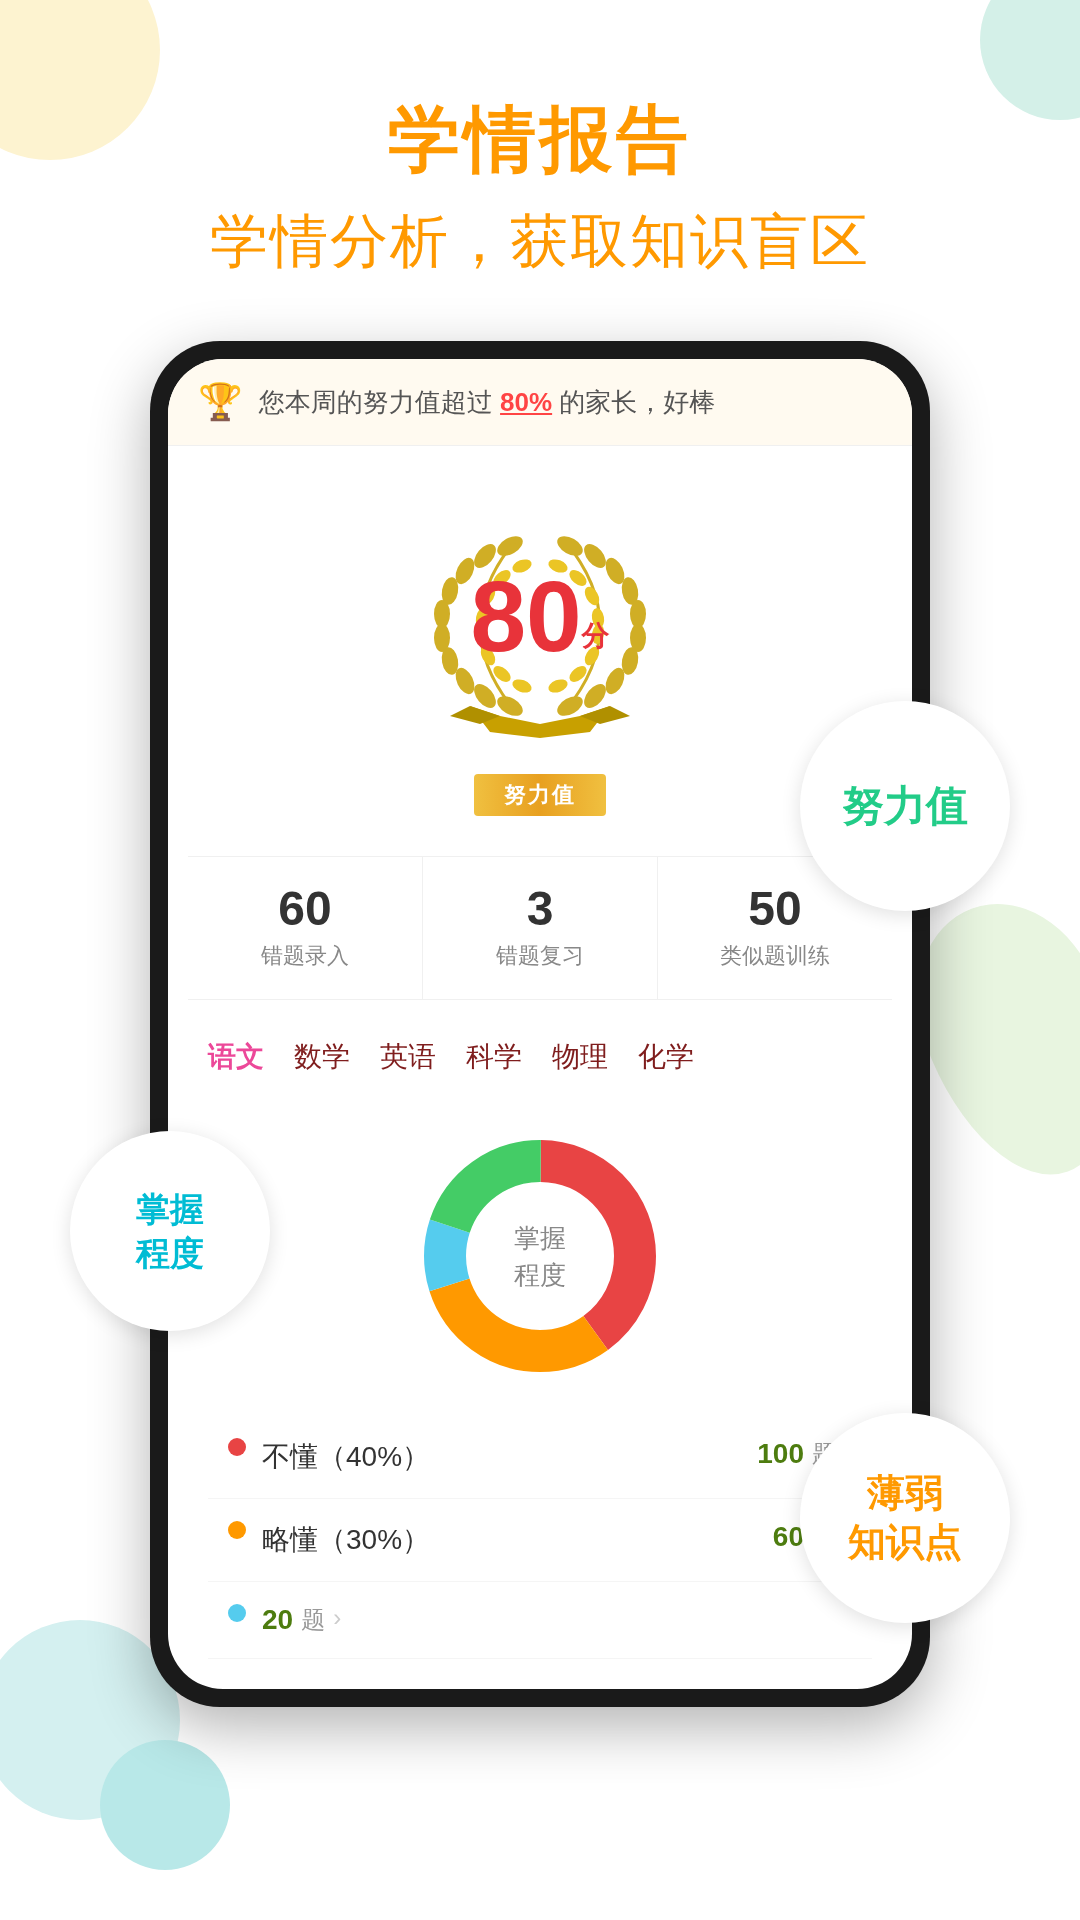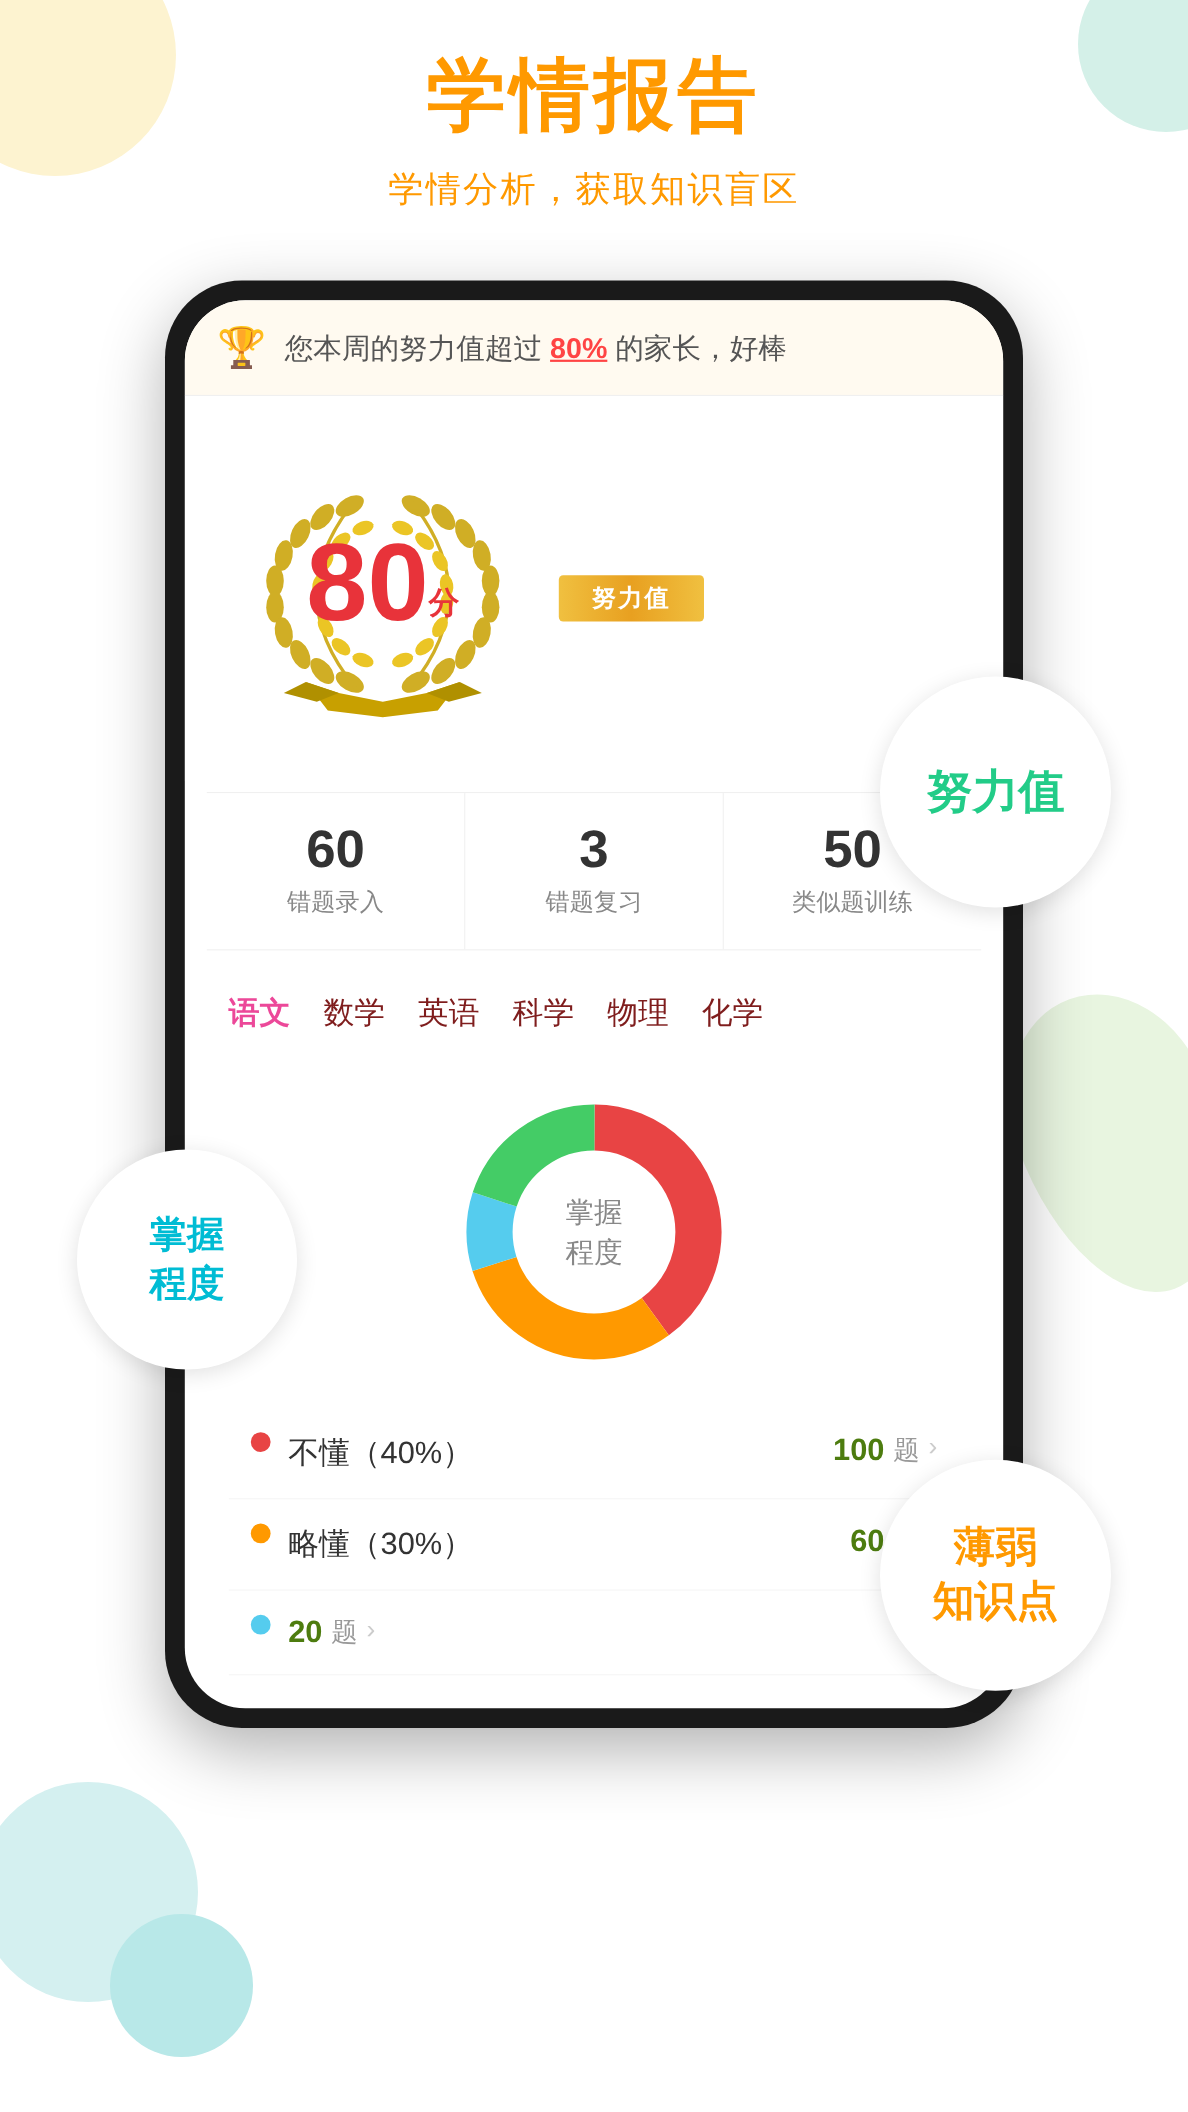--- a/index.html
+++ b/index.html
@@ -56,31 +56,31 @@
       background: #b8e8e8;
       border-radius: 50%;
       z-index: 0;
     }
 
     
     .page-header {
       position: relative;
       z-index: 1;
       text-align: center;
-      padding-top: 48px;
+      padding-top: 100px;
     }
     .page-title {
       font-size: 72px;
       font-weight: 800;
       color: #ff9900;
       line-height: 1.1;
       letter-spacing: 4px;
     }
     .page-subtitle {
-      font-size: 32px;
+      font-size: 58px;
       color: #ff9900;
       margin-top: 24px;
       font-weight: 500;
       letter-spacing: 2px;
     }
 
     
     .phone-wrapper {
       position: relative;
       z-index: 1;
@@ -121,21 +121,21 @@
     }
     .notification-highlight {
       color: #ff4444;
       font-weight: bold;
       text-decoration: underline;
     }
 
     
     .score-section {
       display: flex;
-      flex-direction: row;
+      flex-direction: column;
       align-items: center;
       padding: 40px 20px 30px;
       background: #fff;
     }
 
     
     .laurel-container {
       position: relative;
       width: 320px;
       height: 280px;

